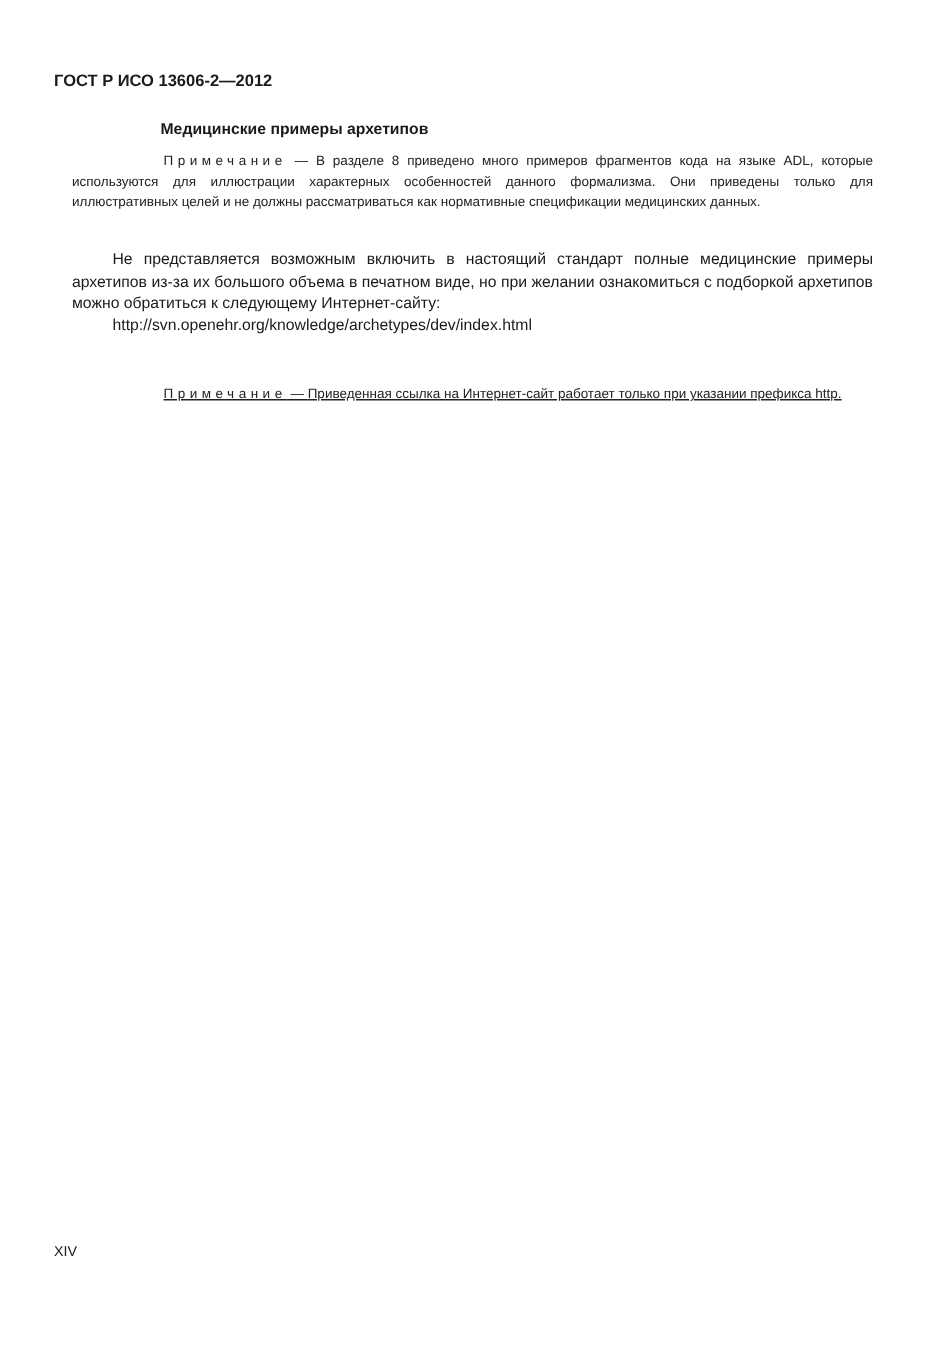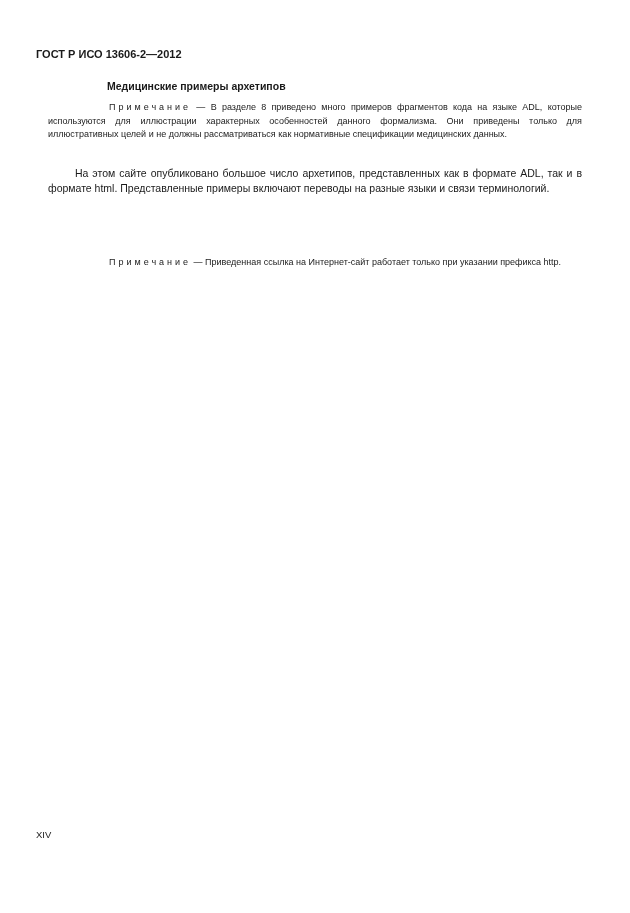--- a/index.html
+++ b/index.html
@@ -3,21 +3,21 @@
   <meta charset="utf-8">
   <style>
     html, body { margin: 0; padding: 0; background: #ffffff; }
     body { width: 630px; height: 913px; position: relative; overflow: hidden;
            font-family: "Liberation Sans", sans-serif; color: #1a1a1a; }
     .hdr { position: absolute; left: 36px; top: 48px; font-size: 11px; font-weight: bold; }
     .sec { position: absolute; left: 76px; top: 80px; font-size: 10.5px; font-weight: bold; padding-left: 31px; }
     .note { position: absolute; left: 48px; width: 534px; font-size: 9px; line-height: 13.5px;
             text-align: justify; color: #222; }
     .note1 { top: 101px; }
-    .note2 { top: 256px; }
+    .note2 { top: 256px; text-decoration: underline; }
     .indent { display: inline-block; width: 27px; }
     .spaced { letter-spacing: 3px; padding-left: 34px; }
     .body { position: absolute; left: 48px; width: 534px; top: 166px; font-size: 10.5px;
             line-height: 14.5px; text-align: justify; }
     .body p { margin: 0; }
     .body .ind { text-indent: 27px; }
     .url { padding-left: 27px; }
     .pageno { position: absolute; left: 36px; top: 829px; font-size: 9.5px; color: #222; }
   </style>
 </head>
@@ -25,20 +25,21 @@
 
 <div class="hdr">ГОСТ Р ИСО 13606-2—2012</div>
 
 <div class="sec">Медицинские примеры архетипов</div>
 
 <div class="note note1">
   <span class="indent"></span><span class="spaced">Примечание</span><span> — </span><span>В разделе 8 приведено много примеров фрагментов кода на языке ADL, которые используются для иллюстрации характерных особенностей данного формализма. Они приведены только для иллюстративных целей и не должны рассматриваться как нормативные спецификации медицинских данных.</span>
 </div>
 
 <div class="body">
-  <p class="ind">На этом сайте опубликовано большое число архетипов, представленных как в формате ADL, так и в формате html. Представленные примеры включают переводы на разные языки и связи терминологий.</p>
+  <p class="ind">Не представляется возможным включить в настоящий стандарт полные медицинские примеры архетипов из-за их большого объема в печатном виде, но при желании ознакомиться с подборкой архетипов можно обратиться к следующему Интернет-сайту:</p>
+  <p class="url">http://svn.openehr.org/knowledge/archetypes/dev/index.html</p>
 </div>
 
 <div class="note note2">
   <span class="indent"></span><span class="spaced">Примечание</span><span> — </span><span>Приведенная ссылка на Интернет-сайт работает только при указании префикса http.</span>
 </div>
 
 <div class="pageno">XIV</div>
 
 </body></html>

